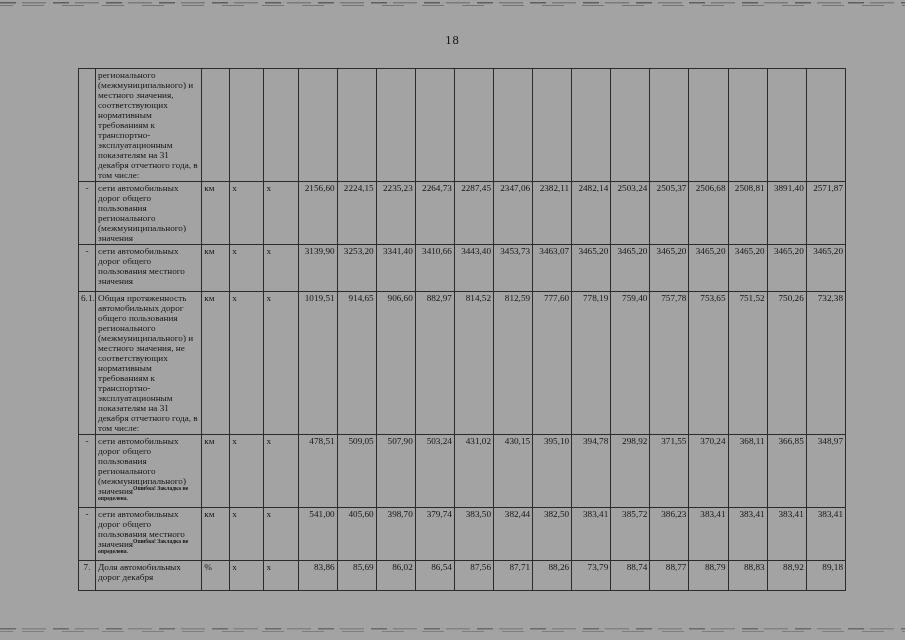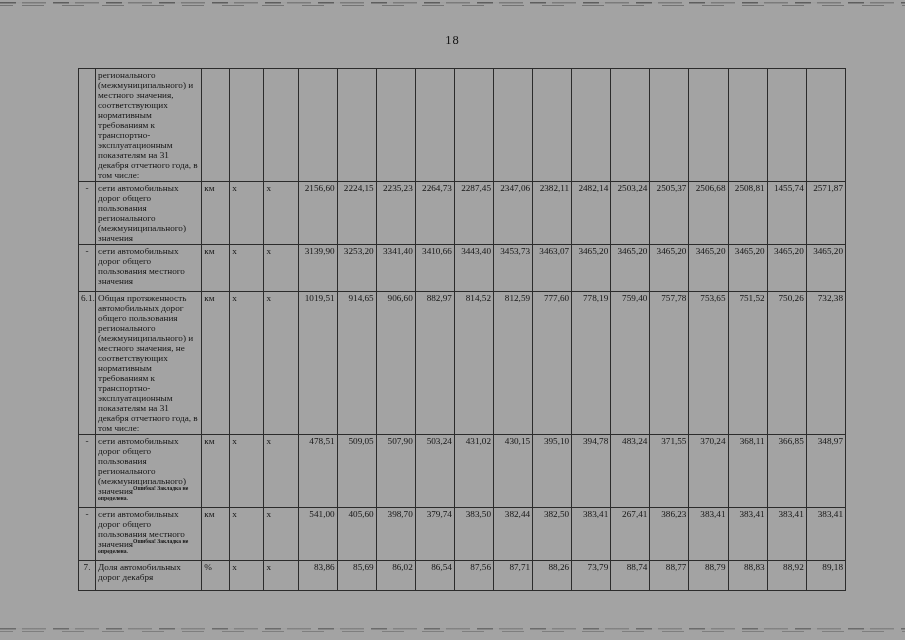--- a/index.html
+++ b/index.html
@@ -134,21 +134,21 @@
           <td class="val-col">2235,23</td>
           <td class="val-col">2264,73</td>
           <td class="val-col">2287,45</td>
           <td class="val-col">2347,06</td>
           <td class="val-col">2382,11</td>
           <td class="val-col">2482,14</td>
           <td class="val-col">2503,24</td>
           <td class="val-col">2505,37</td>
           <td class="val-col">2506,68</td>
           <td class="val-col">2508,81</td>
-          <td class="val-col">1455,74</td>
+          <td class="val-col">3891,40</td>
           <td class="val-col">2571,87</td>
         </tr>
         <tr style="height: 47px;">
           <td class="num-col">-</td>
           <td class="name-col"><span>сети автомобильных дорог общего пользования местного значения</span></td>
           <td class="unit-col">км</td>
           <td class="x-col">х</td>
           <td class="x-col">х</td>
           <td class="val-col">3139,90</td>
           <td class="val-col">3253,20</td>
@@ -193,42 +193,42 @@
           <td class="x-col">х</td>
           <td class="x-col">х</td>
           <td class="val-col">478,51</td>
           <td class="val-col">509,05</td>
           <td class="val-col">507,90</td>
           <td class="val-col">503,24</td>
           <td class="val-col">431,02</td>
           <td class="val-col">430,15</td>
           <td class="val-col">395,10</td>
           <td class="val-col">394,78</td>
-          <td class="val-col">483,24</td>
+          <td class="val-col">298,92</td>
           <td class="val-col">371,55</td>
           <td class="val-col">370,24</td>
           <td class="val-col">368,11</td>
           <td class="val-col">366,85</td>
           <td class="val-col">348,97</td>
         </tr>
         <tr style="height: 50px;">
           <td class="num-col">-</td>
           <td class="name-col"><span>сети автомобильных дорог общего пользования местного значения</span><sup class="err-note">Ошибка! Закладка не определена.</sup></td>
           <td class="unit-col">км</td>
           <td class="x-col">х</td>
           <td class="x-col">х</td>
           <td class="val-col">541,00</td>
           <td class="val-col">405,60</td>
           <td class="val-col">398,70</td>
           <td class="val-col">379,74</td>
           <td class="val-col">383,50</td>
           <td class="val-col">382,44</td>
           <td class="val-col">382,50</td>
           <td class="val-col">383,41</td>
-          <td class="val-col">267,41</td>
+          <td class="val-col">385,72</td>
           <td class="val-col">386,23</td>
           <td class="val-col">383,41</td>
           <td class="val-col">383,41</td>
           <td class="val-col">383,41</td>
           <td class="val-col">383,41</td>
         </tr>
         <tr style="height: 30px;">
           <td class="num-col">7.</td>
           <td class="name-col"><span>Доля автомобильных дорог декабря</span></td>
           <td class="unit-col">%</td>

